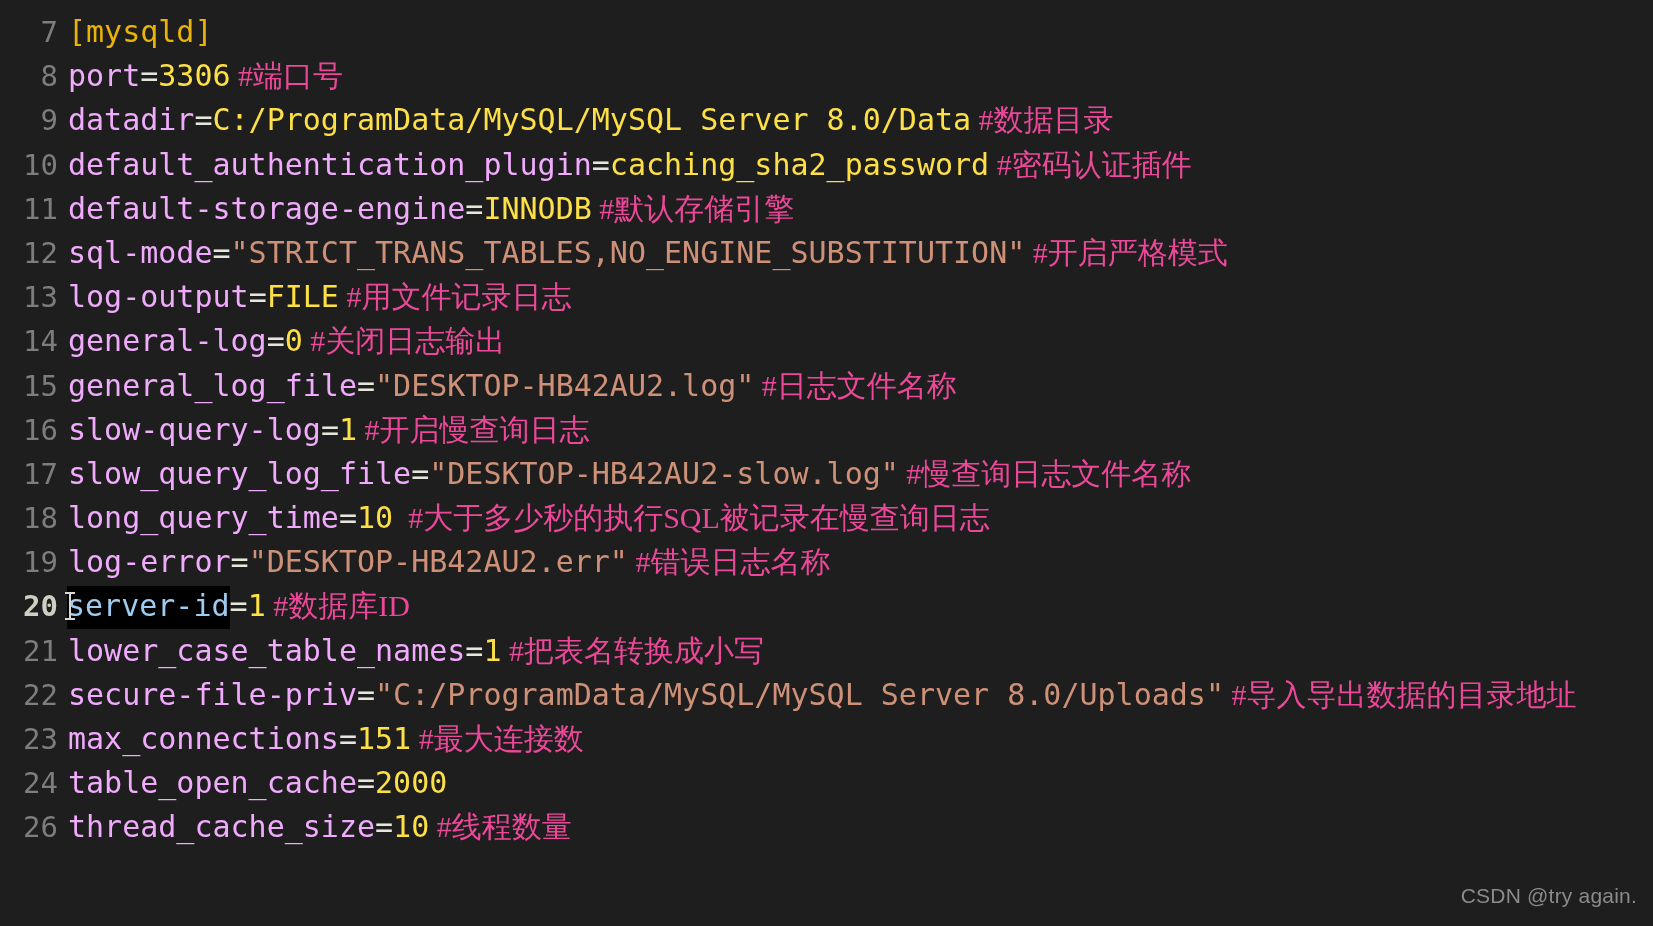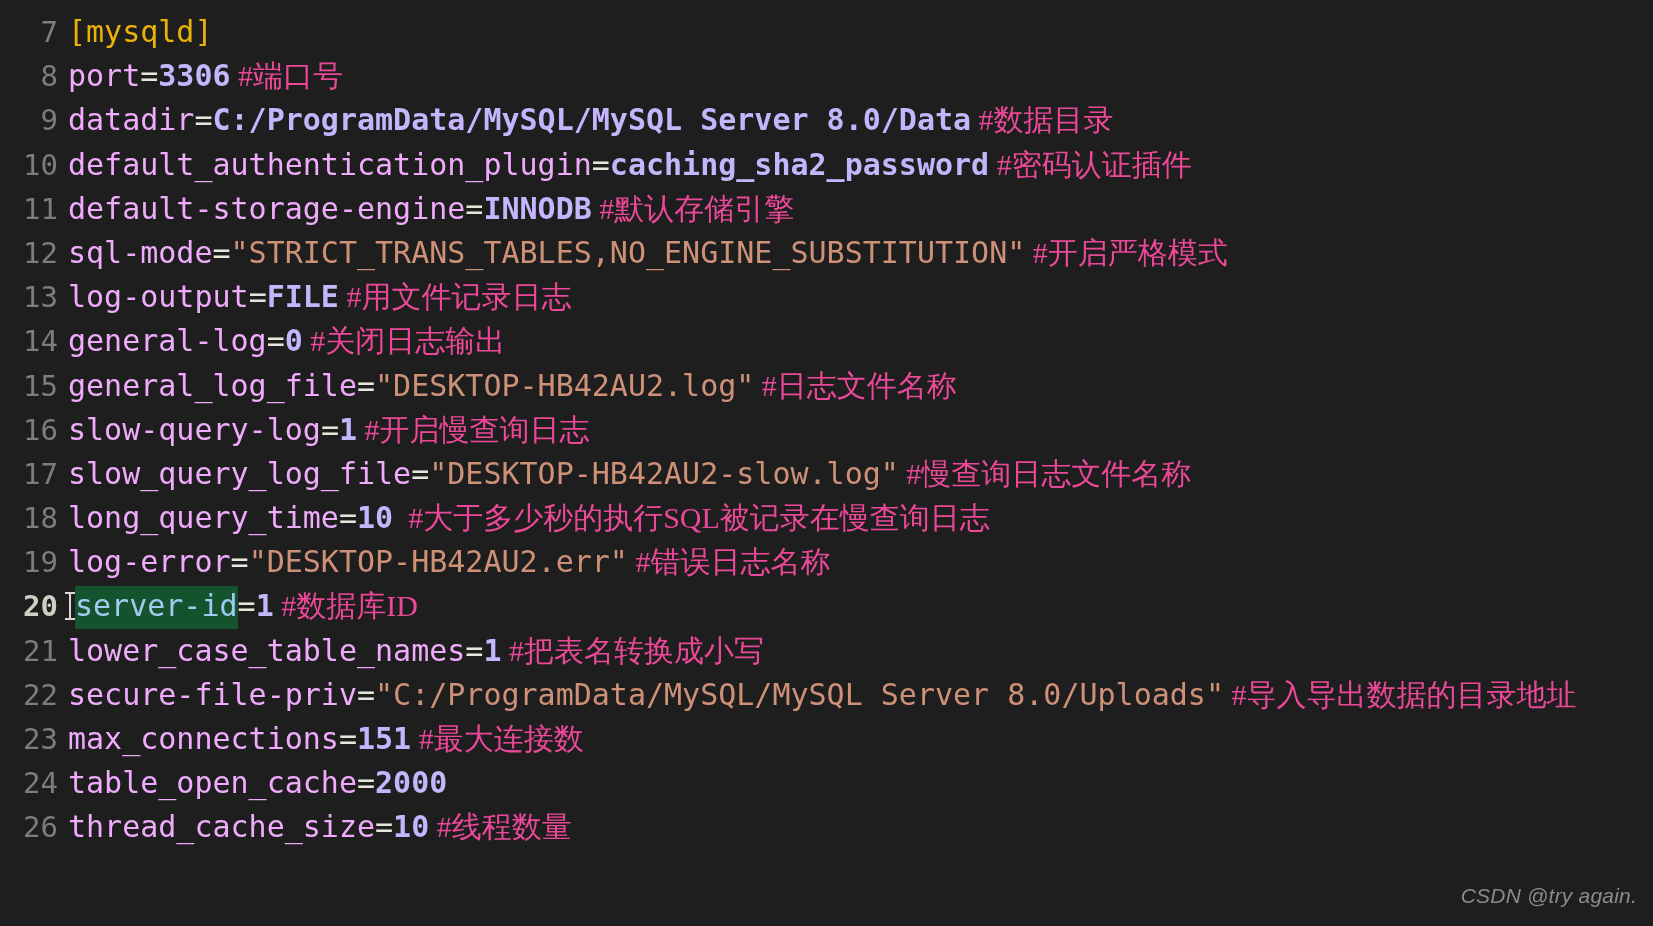--- a/index.html
+++ b/index.html
@@ -55,32 +55,32 @@
 
   .content {
     flex: 1 1 auto;
     padding-left: 10px;
     white-space: pre;
     overflow: visible;
   }
 
   
   .tok-key      { color: #f0abfc; }
-  .tok-val      { color: #c4b5fd; font-weight: bold; }
+  .tok-val      { color: #fde047; }
   .tok-str      { color: #ce9178; }
   .tok-comment  { color: #ec4899; font-family: Liberation Serif, serif; }
   .tok-punct    { color: #e6e6dc; }
   .tok-section  { color: #eab308; }
 
   .sel {
-    background: #14532d;
+    background: #000000;
     color: #9ecbf0;
     border-radius: 1px;
     padding: 2px 0 6px 0;
-    margin: -2px 0 -6px 8px;
+    margin: -2px 0 -6px 0;
   }
 
   .caret {
     display: inline-block;
     width: 2px;
     height: 28px;
     background: #d8d8d8;
     vertical-align: -4px;
     position: relative;
     left: 1px;
@@ -100,21 +100,20 @@
 
   .watermark {
     position: absolute;
     right: 16px;
     bottom: 8px;
     color: #8b8b8b;
     font-family: "Liberation Sans", sans-serif;
     font-size: 21px;
     letter-spacing: 0.2px;
     user-select: none;
-    font-style: italic;
   }
 </style>
 </head>
 <body>
 
 <div id="editor">
   <div class="code-area">
       <div class="line"><div class="gutter">7</div><div class="content"><span class="tok-section">[mysqld]</span></div></div>
       <div class="line"><div class="gutter">8</div><div class="content"><span class="tok-key">port</span><span class="tok-punct">=</span><span class="tok-val">3306</span><span class="tok-comment"> #端口号</span></div></div>
       <div class="line"><div class="gutter">9</div><div class="content"><span class="tok-key">datadir</span><span class="tok-punct">=</span><span class="tok-val">C:/ProgramData/MySQL/MySQL Server 8.0/Data</span><span class="tok-comment"> #数据目录</span></div></div>

